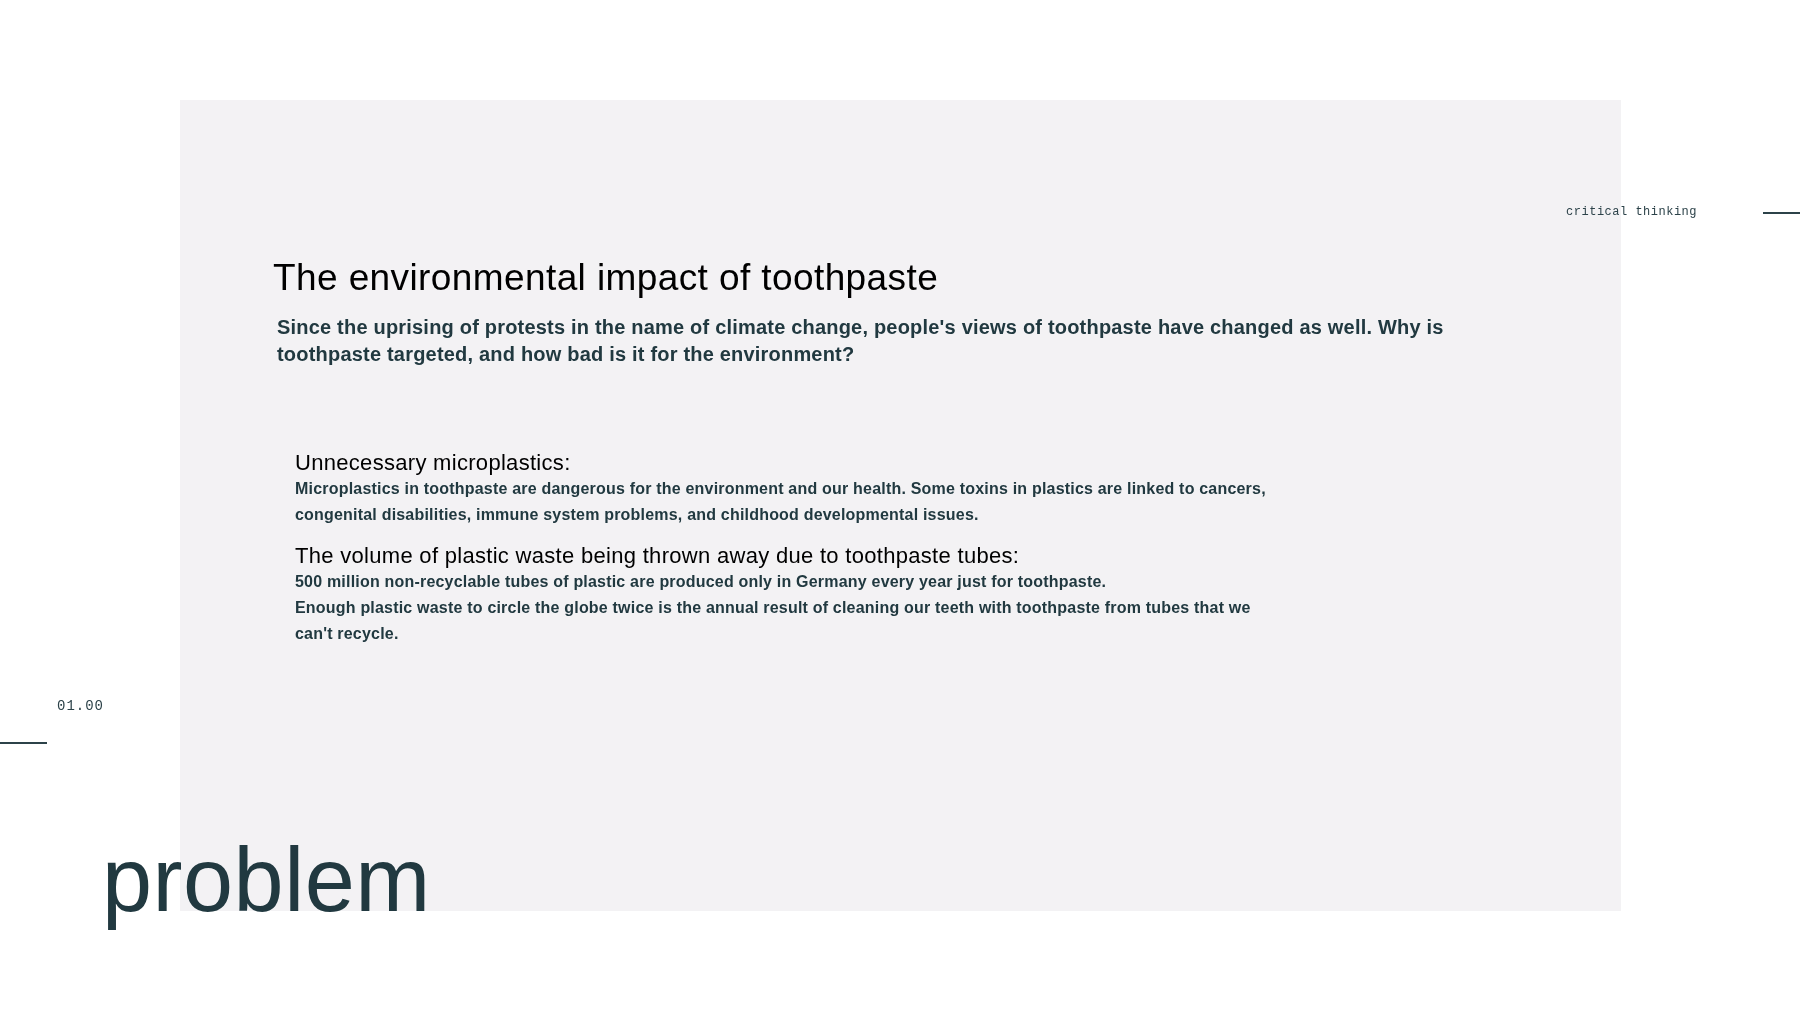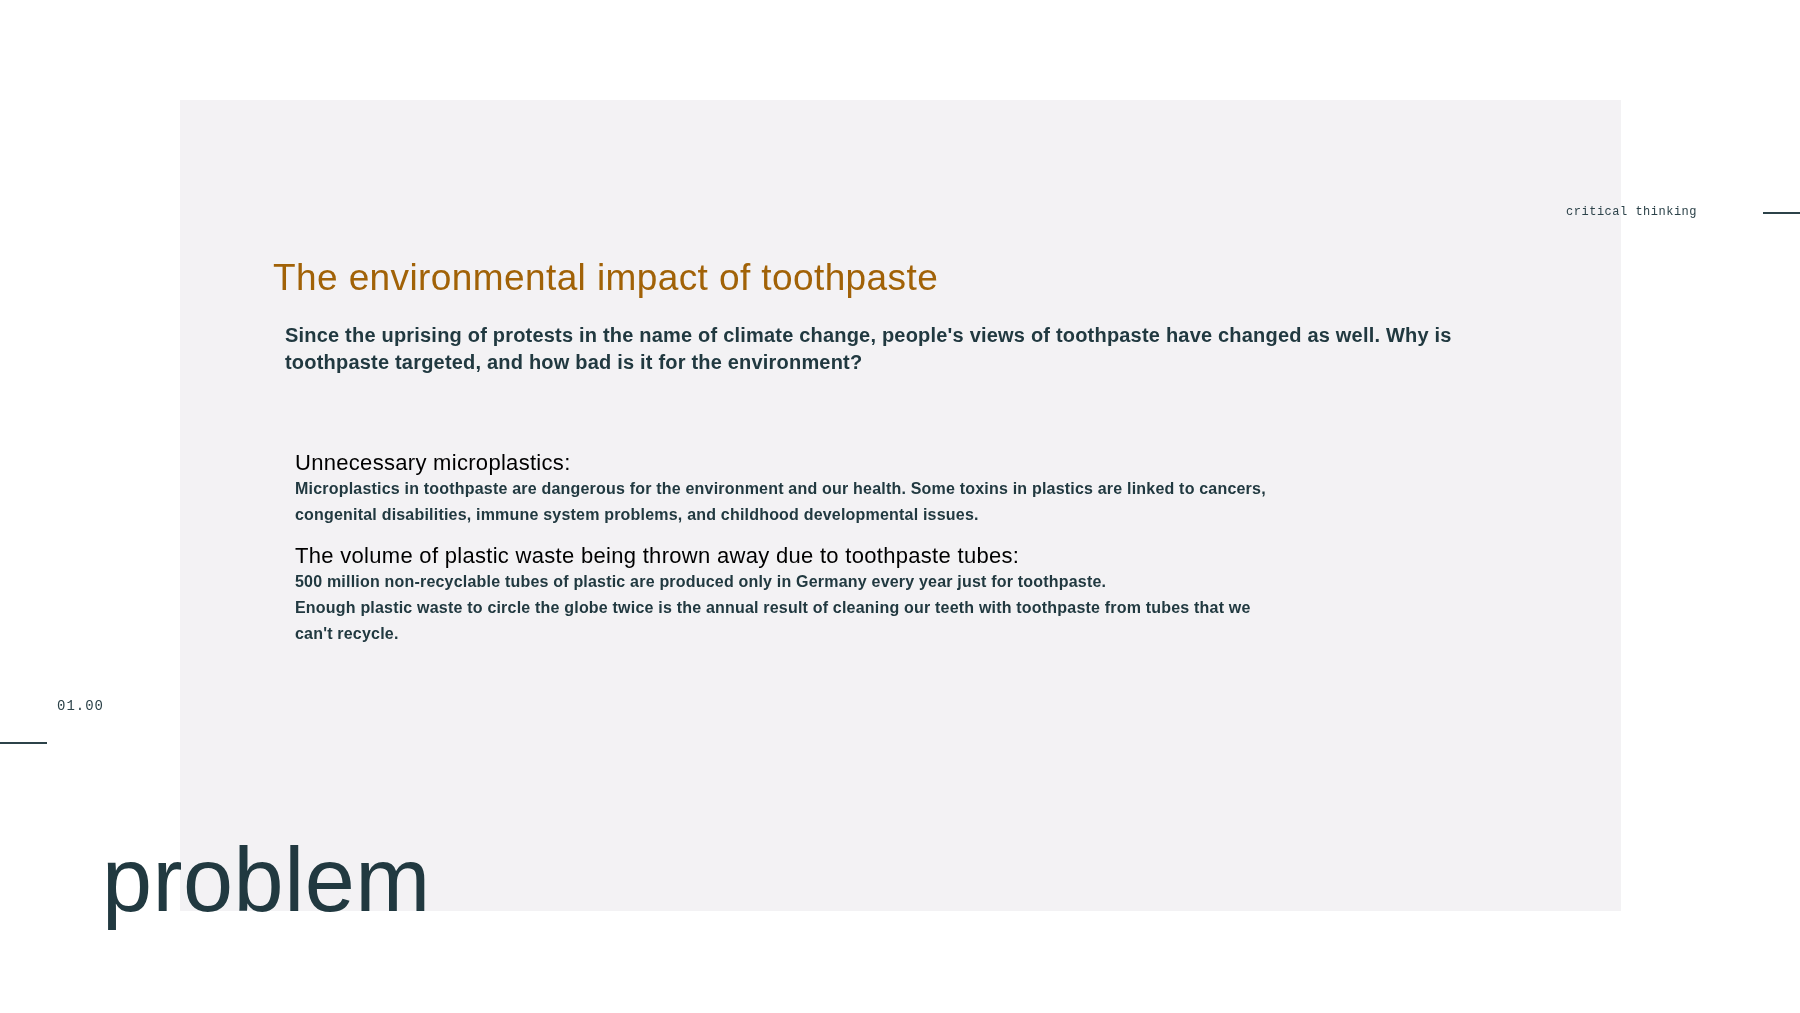--- a/index.html
+++ b/index.html
@@ -45,28 +45,28 @@
   }
   .title {
     position: absolute;
     left: 273px;
     top: 258px;
     margin: 0;
     font-size: 37px;
     line-height: 40px;
     font-weight: 500;
     letter-spacing: 0.4px;
-    color: #a16207;
+    color: #000000;
     white-space: nowrap;
   }
   .subtitle {
     position: absolute;
     left: 273px;
     top: 310px;
-    margin: 12px;
+    margin: 4px;
     width: 1330px;
     font-size: 20px;
     line-height: 27px;
     font-weight: 700;
     letter-spacing: 0.2px;
     color: #213940;
     white-space: pre-line;
   }
   .sections {
     position: absolute;

